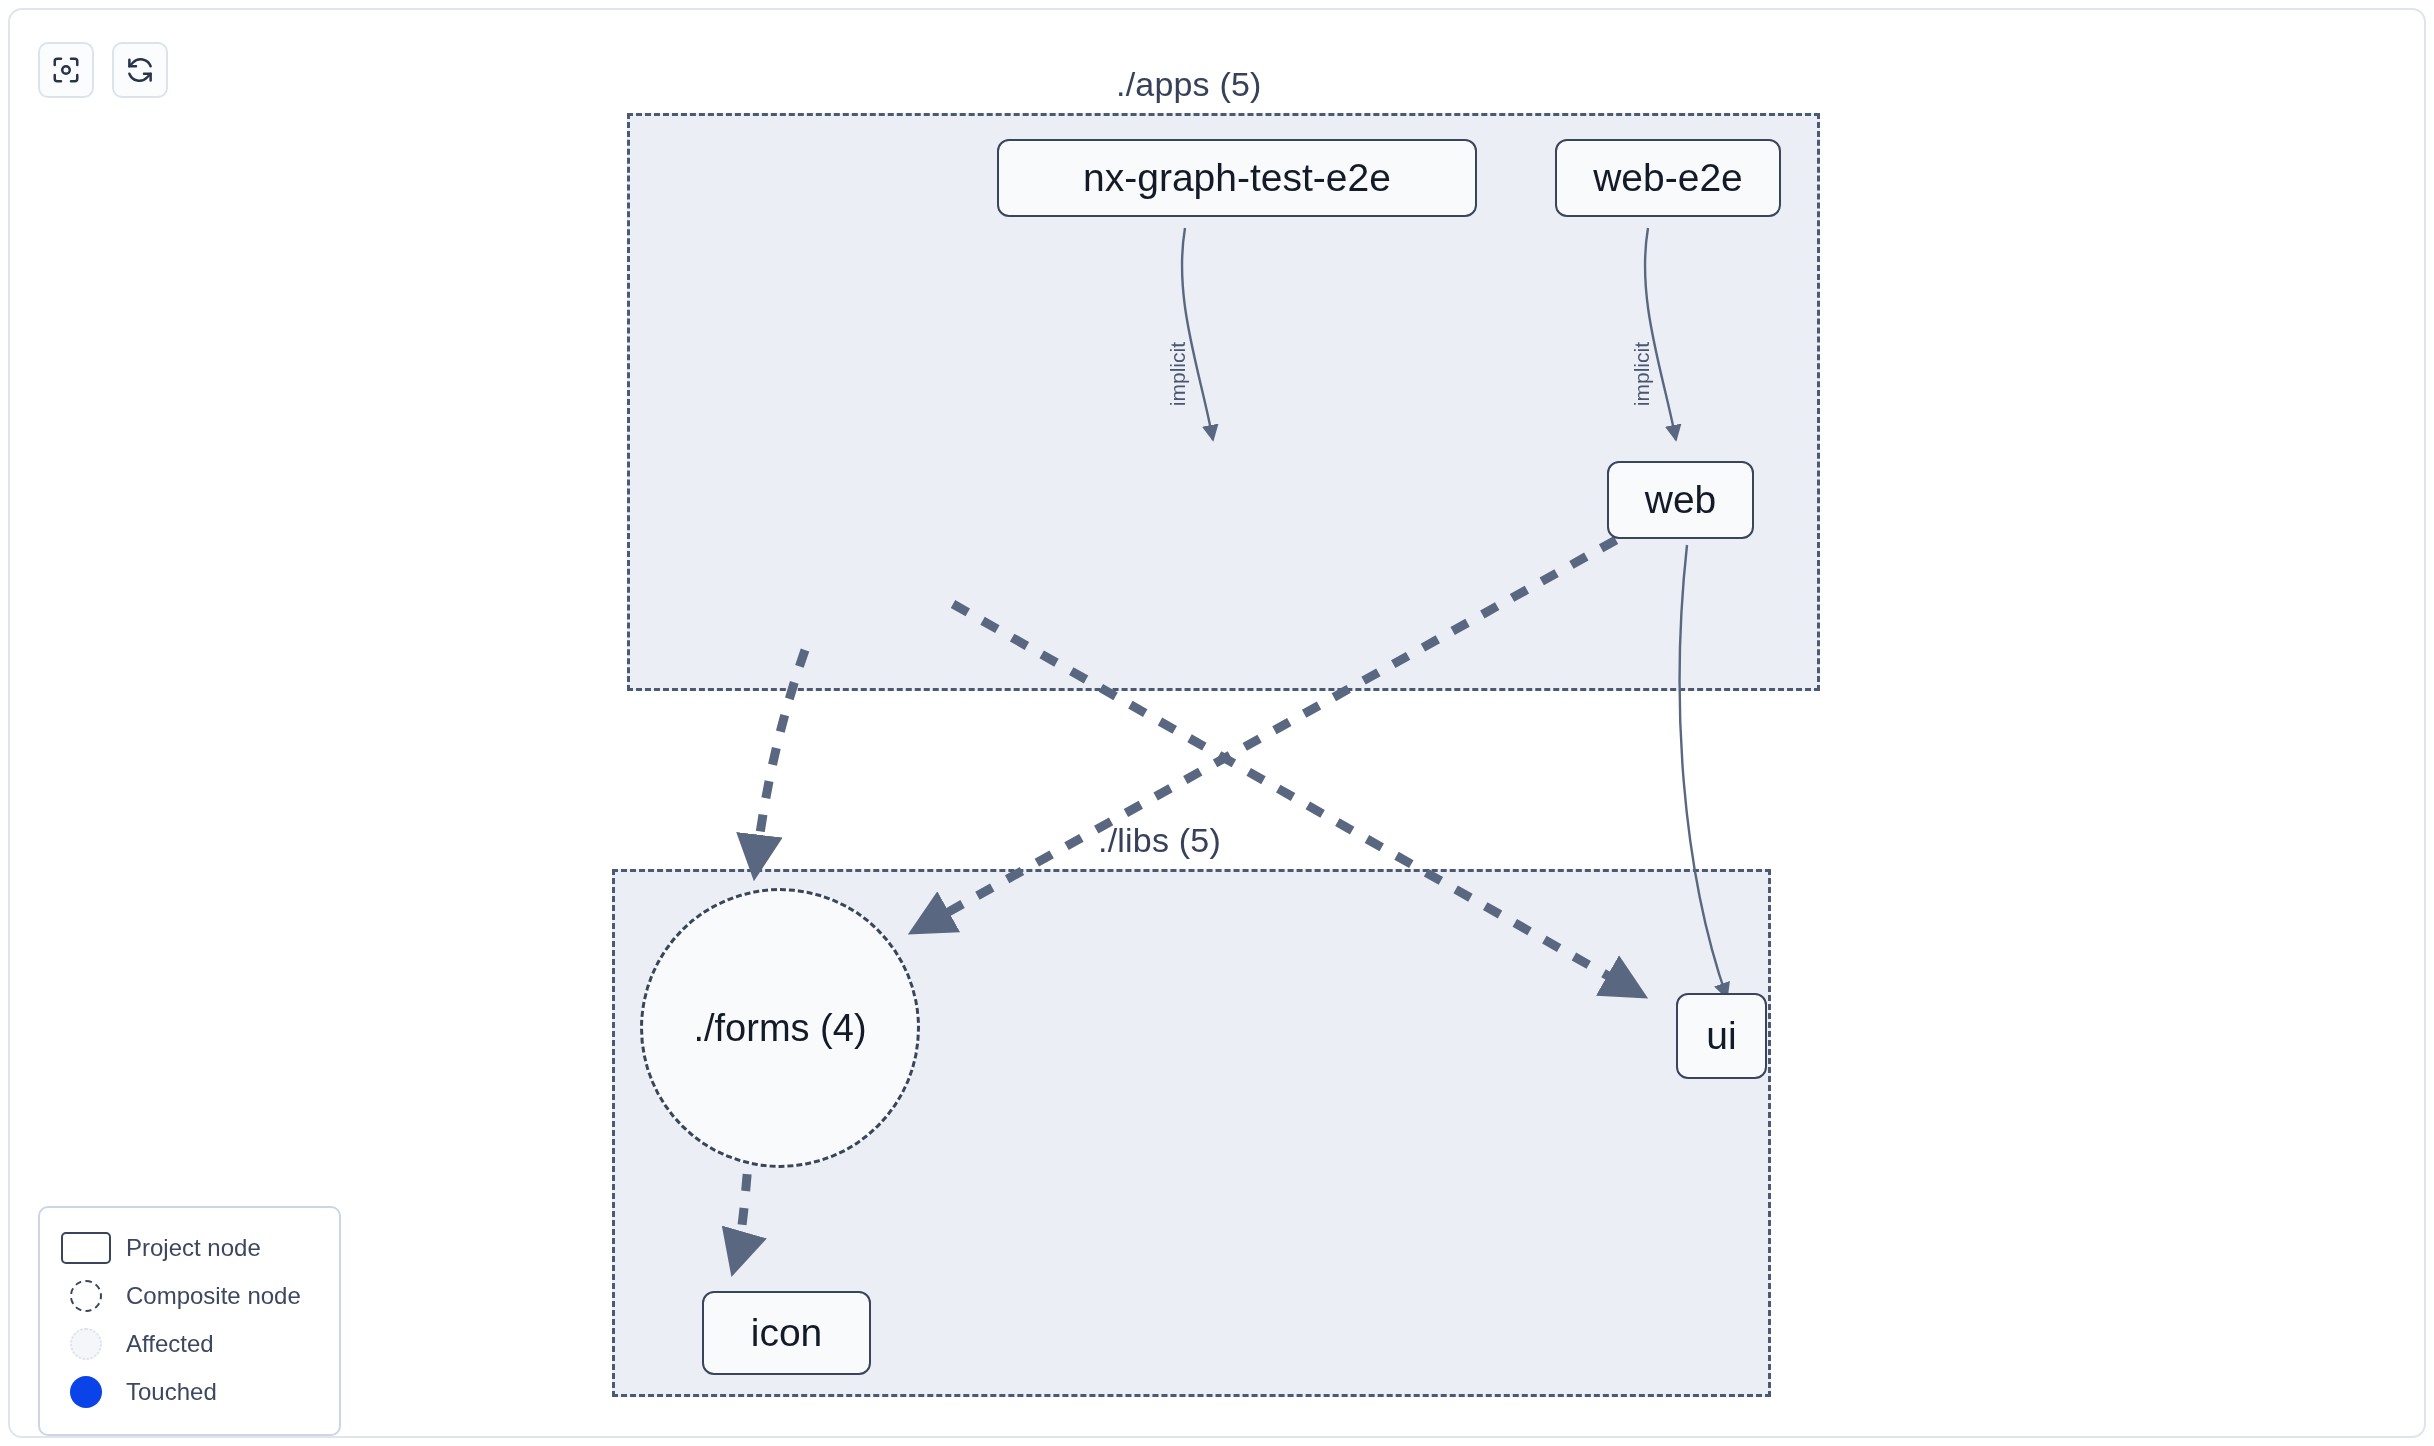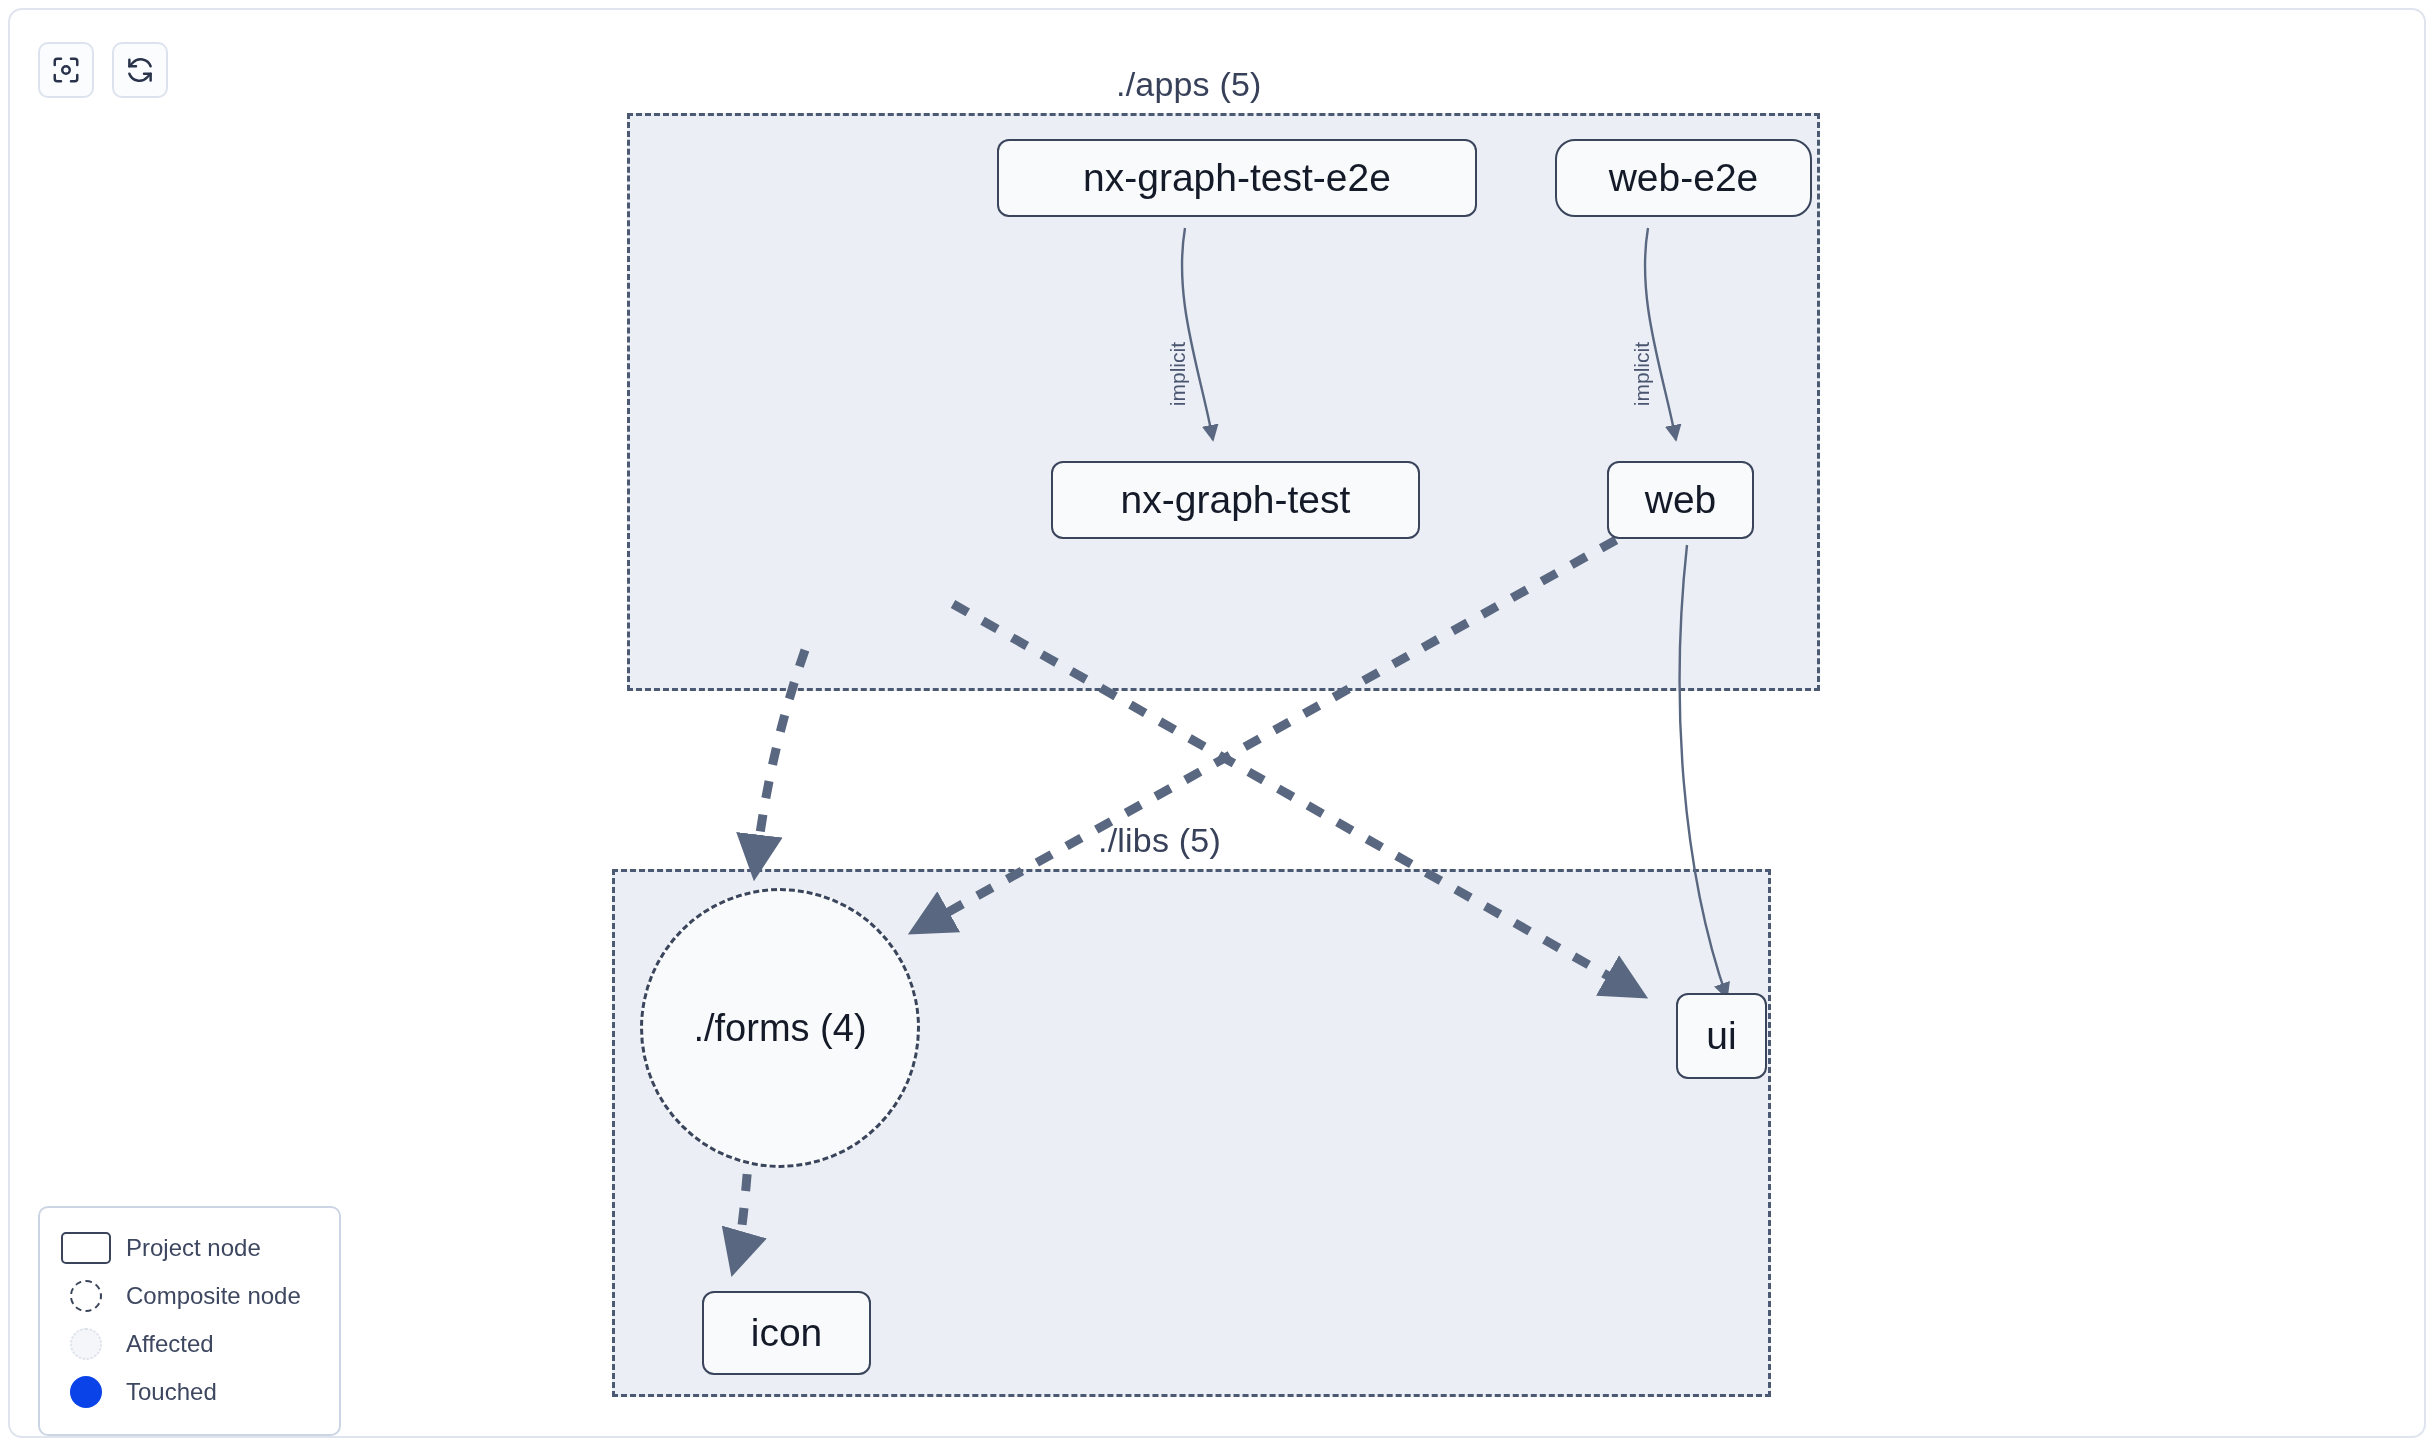--- a/index.html
+++ b/index.html
@@ -214,27 +214,24 @@
 
 
     <div class="node-circle" style="left:630px; top:878px; width:280px; height:280px;">
       <span>./forms (4)</span>
     </div>
 
     <div class="node-rect" style="left:987px; top:129px; width:480px; height:78px;">
       <span>nx-graph-test-e2e</span>
     </div>
 
-    <div class="node-rect" style="left:1545px; top:129px; width:257px; height:78px;border-radius:20px;">
+    <div class="node-rect" style="left:1545px; top:129px; width:226px; height:78px;">
       <span>web-e2e</span>
     </div>
 
-    <div class="node-rect" style="left:1041px; top:451px; width:369px; height:78px;">
-      <span>nx-graph-test</span>
-    </div>
 
     <div class="node-rect" style="left:1597px; top:451px; width:147px; height:78px;">
       <span>web</span>
     </div>
 
     <div class="node-rect" style="left:1666px; top:983px; width:91px; height:86px;">
       <span>ui</span>
     </div>
 
     <div class="node-rect" style="left:692px; top:1281px; width:169px; height:84px;">

